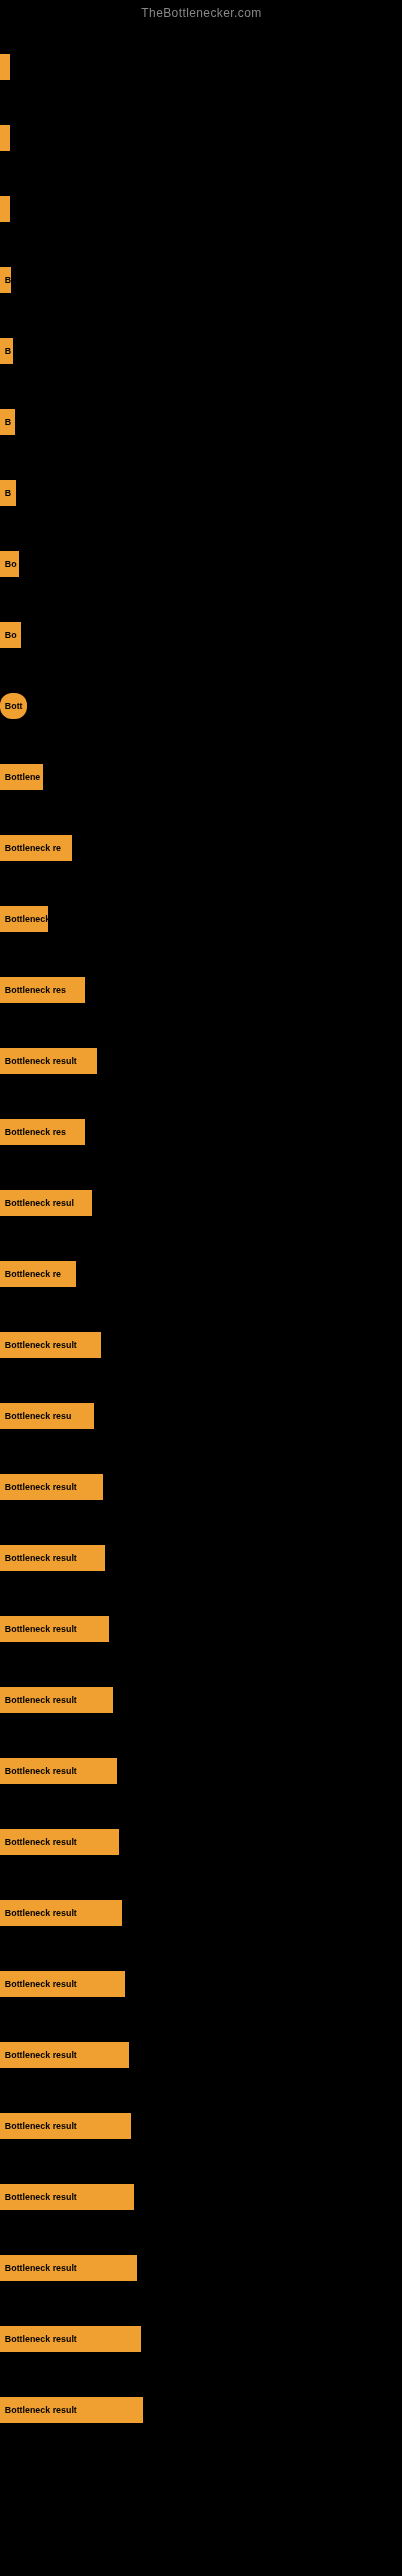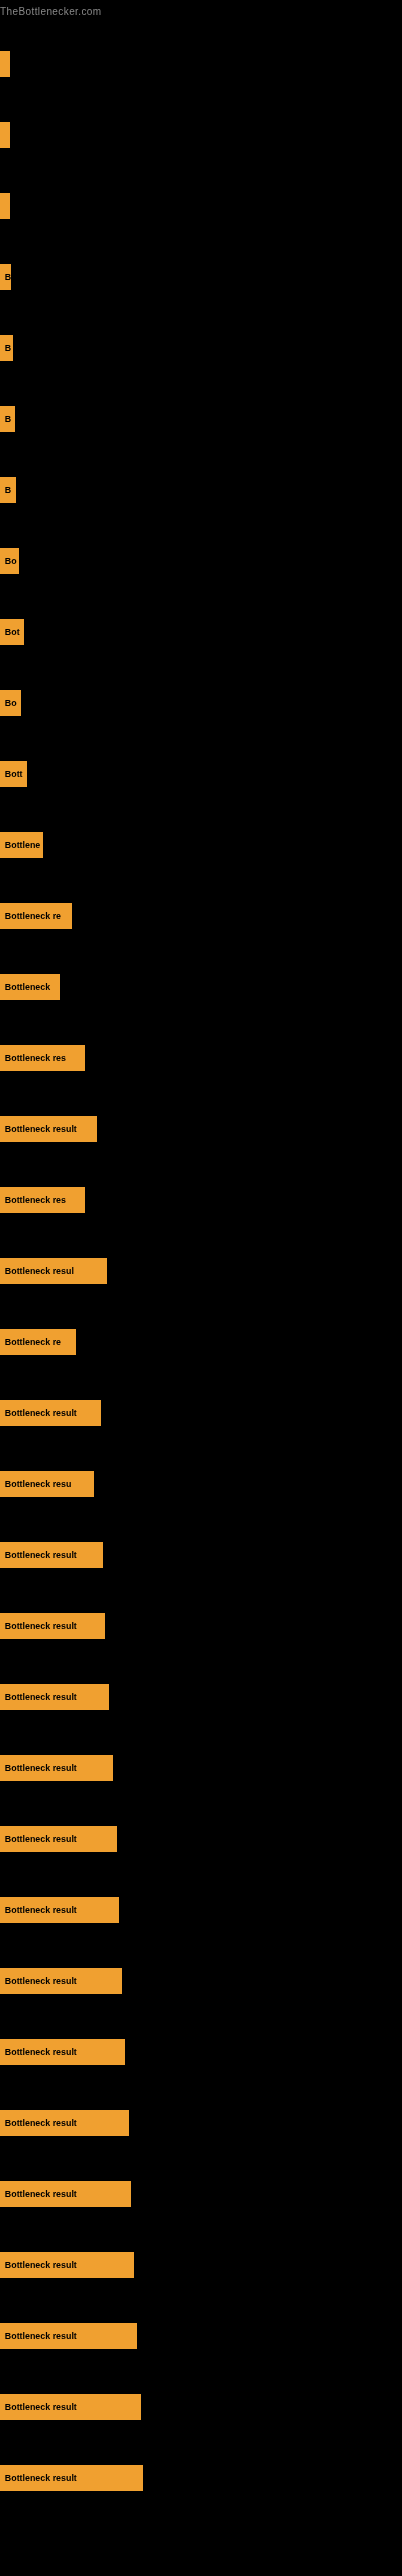--- a/index.html
+++ b/index.html
@@ -9,21 +9,22 @@
     }
     body {
       background-color: #000;
       width: 403px;
       min-height: 2576px;
       font-family: Arial, sans-serif;
       position: relative;
     }
     .site-title {
       color: #888;
-      font-size: 10px;
+      font-size: 12px;
+      text-align: center;
       padding: 6.4px 0 3.2px 0;
       letter-spacing: 0.4px;
     }
     .bars-container {
       display: flex;
       flex-direction: column;
       padding: 8px 0 0 0;
     }
     .bar-row {
       display: flex;
@@ -69,48 +70,45 @@
     <div class="bar-row">
       <div class="bar-label" style="width: 14.5px;">B</div>
     </div>
     <div class="bar-row">
       <div class="bar-label" style="width: 16px;">B</div>
     </div>
     <div class="bar-row">
       <div class="bar-label" style="width: 19.3px;">Bo</div>
     </div>
     <div class="bar-row">
-      <div class="bar-label" style="width: 24px;">Bot</div>
-    </div>
-    <div class="bar-row">
       <div class="bar-label" style="width: 21px;">Bo</div>
     </div>
     <div class="bar-row">
-      <div class="bar-label" style="width: 27px;">Bott</div>
+      <div class="bar-label" style="width: 27px; border-radius: 12px;">Bott</div>
     </div>
     <div class="bar-row">
       <div class="bar-label" style="width: 43px;">Bottlene</div>
     </div>
     <div class="bar-row">
       <div class="bar-label" style="width: 72px;">Bottleneck re</div>
     </div>
     <div class="bar-row">
-      <div class="bar-label" style="width: 60px;">Bottleneck</div>
+      <div class="bar-label" style="width: 48px;">Bottleneck</div>
     </div>
     <div class="bar-row">
       <div class="bar-label" style="width: 85px;">Bottleneck res</div>
     </div>
     <div class="bar-row">
       <div class="bar-label" style="width: 97px;">Bottleneck result</div>
     </div>
     <div class="bar-row">
       <div class="bar-label" style="width: 85px;">Bottleneck res</div>
     </div>
     <div class="bar-row">
-      <div class="bar-label" style="width: 107px;">Bottleneck resul</div>
+      <div class="bar-label" style="width: 92px;">Bottleneck resul</div>
     </div>
     <div class="bar-row">
       <div class="bar-label" style="width: 76px;">Bottleneck re</div>
     </div>
     <div class="bar-row">
       <div class="bar-label" style="width: 101px;">Bottleneck result</div>
     </div>
     <div class="bar-row">
       <div class="bar-label" style="width: 94px;">Bottleneck resu</div>
     </div>

